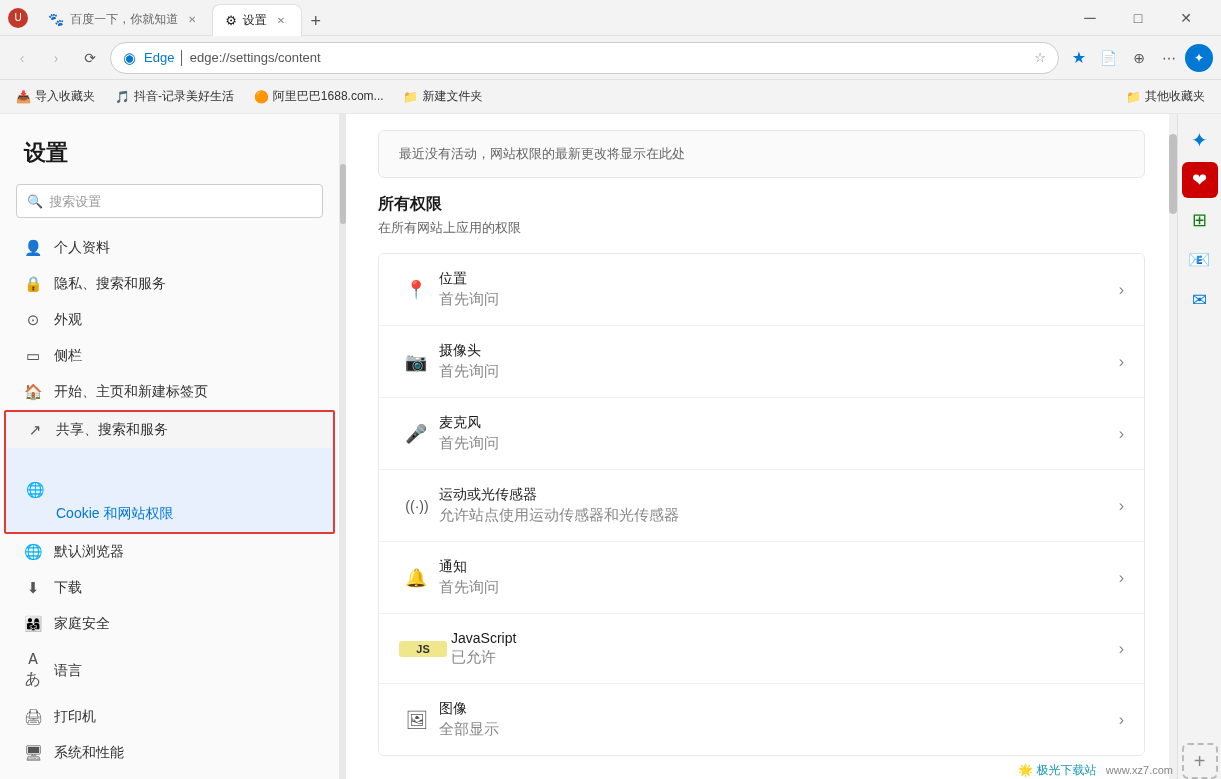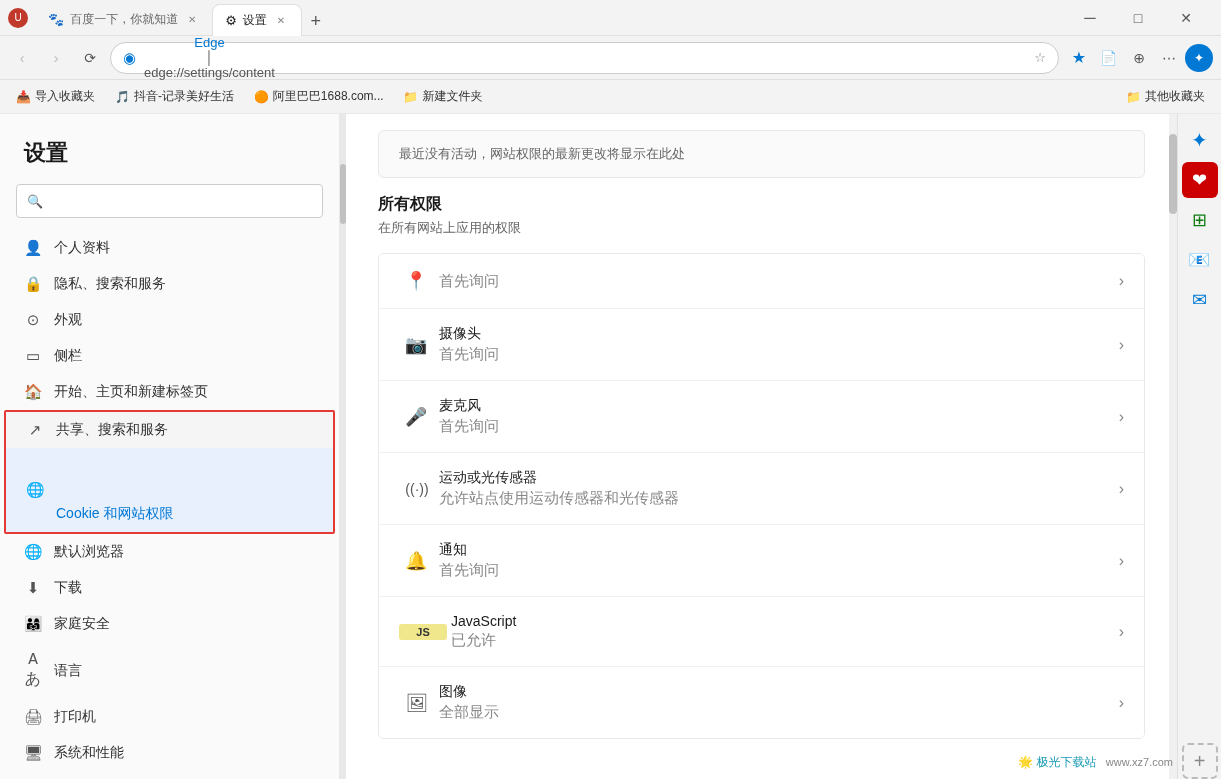--- a/index.html
+++ b/index.html
@@ -86,21 +86,20 @@
       background: #fff;
       display: flex;
       align-items: center;
       padding: 0 12px;
       gap: 8px;
       font-size: 13px;
     }
     .address-text {
       display: flex; align-items: center; gap: 0;
       color: #333;
-      flex-direction: column;
     }
     .address-text .edge-label {
       color: #0078d4;
       font-weight: 500;
     }
     .address-text .url-part {
       color: #555;
     }
 
     
@@ -294,21 +293,21 @@
     }
     .right-icon-add {
       border: 2px dashed #bbb;
       color: #888;
       font-size: 20px;
     }
 
     
     .watermark {
       position: fixed;
-      bottom: 8px;
+      bottom: 0;
       right: 48px;
       font-size: 11px;
       color: #999;
       z-index: 100;
     }
 
     ::-webkit-scrollbar { width: 6px; }
     ::-webkit-scrollbar-track { background: #f0f0f0; }
     ::-webkit-scrollbar-thumb { background: #c0c0c0; border-radius: 3px; }
   </style>
@@ -392,20 +391,21 @@
   </div>
 </div>
 
 <div style="display:flex;height:calc(779px - 36px - 44px - 34px);position:relative;">
 
   <div class="sidebar">
     <div class="sidebar-title">设置</div>
 
     <div class="sidebar-search">
       <span class="sidebar-search-icon">🔍</span>
+      <input type="text" placeholder="搜索设置" style="">
     </div>
 
     <div class="sidebar-item">
       <span class="sidebar-item-icon">👤</span>
       <span class="sidebar-item-label">个人资料</span>
     </div>
     <div class="sidebar-item">
       <span class="sidebar-item-icon">🔒</span>
       <span class="sidebar-item-label">隐私、搜索和服务</span>
     </div>
@@ -482,20 +482,21 @@
       <div class="section-header">
         <div class="section-title">所有权限</div>
         <div class="section-subtitle">在所有网站上应用的权限</div>
       </div>
 
       <div class="permission-list">
 
         <div class="permission-item">
           <div class="perm-icon">📍</div>
           <div class="perm-info">
+            <div class="perm-name">位置</div>
             <div class="perm-desc">首先询问</div>
           </div>
           <span class="perm-chevron">›</span>
         </div>
 
         <div class="permission-item">
           <div class="perm-icon">📷</div>
           <div class="perm-info">
             <div class="perm-name">摄像头</div>
             <div class="perm-desc">首先询问</div>

